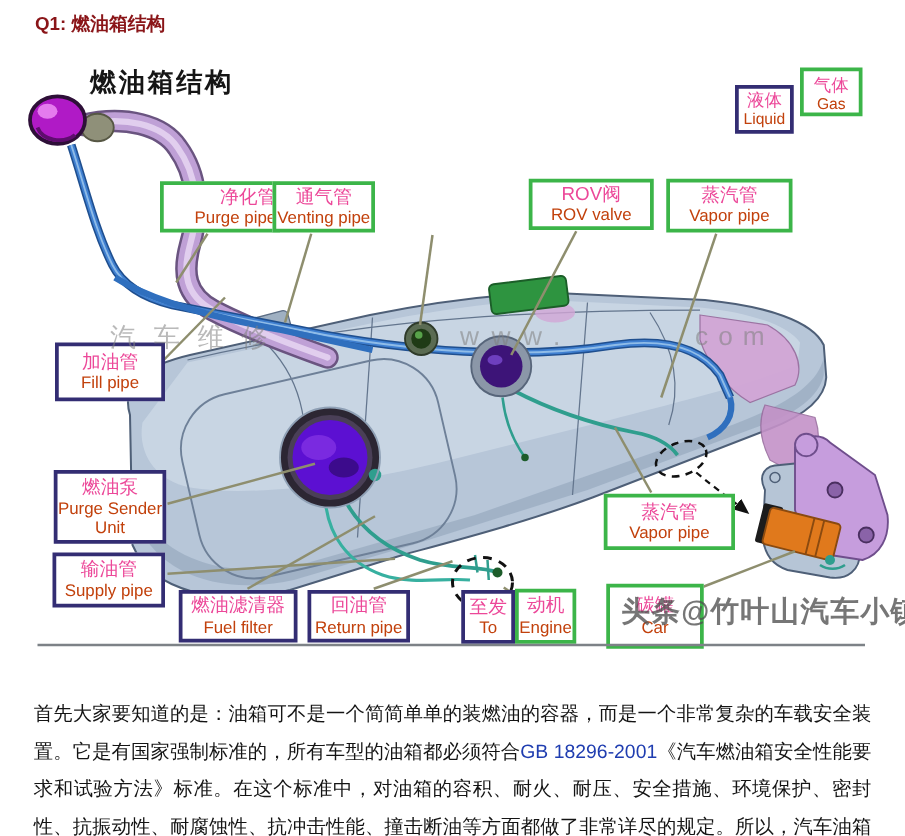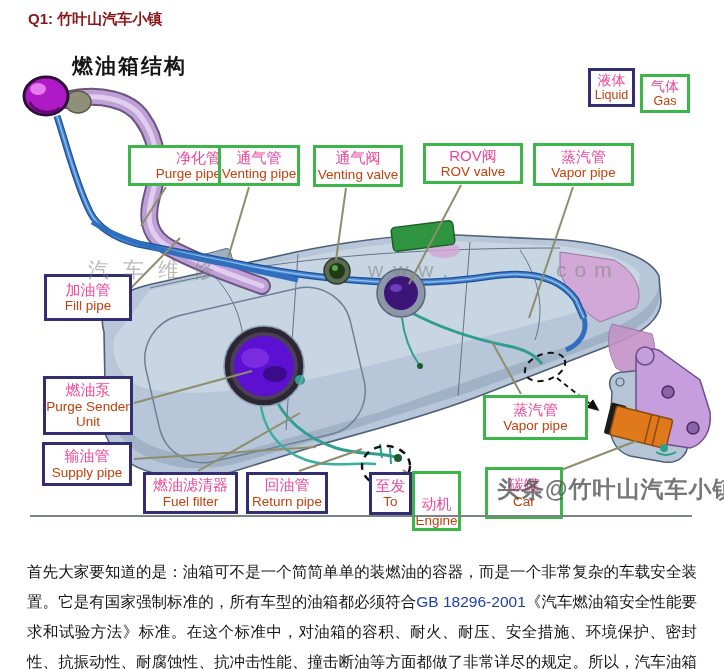--- a/index.html
+++ b/index.html
@@ -24,21 +24,21 @@
   .divider{position:absolute;left:30px;top:515px;width:662px;height:2px;background:#7d8287;z-index:2;}
   .paragraph{position:absolute;left:27px;top:541px;width:670px;font-size:15.5px;line-height:30px;
              color:#141414;text-align:justify;z-index:2;}
   .std{color:#1f3db0;}
 </style>
 </head>
 <body>
 
 <div class="canvas">
 
-  <div class="q-title">Q1: 竹叶山汽车小镇</div>
+  <div class="q-title">Q1: 燃油箱结构</div>
   <div class="fig-heading">燃油箱结构</div>
 
   <svg class="art" width="724" height="669" viewBox="0 0 724 669">
     <defs>
       <marker id="arrow" markerWidth="8" markerHeight="8" refX="6" refY="3" orient="auto">
         <path d="M0,0 L7,3 L0,6 Z" fill="#111"></path>
       </marker>
     </defs>
 
     <g>
@@ -150,37 +150,33 @@
       <path d="M413,477 L403,470"></path>
       <path d="M521,394 L492,342"></path>
       <path d="M561,470 L636,441"></path>
     </g>
   </svg>
 
   <div class="callout legend liquid" style="left:588px;top:68px;width:47px;height:39px;">
     <div class="zh">液体</div>
     <div class="en">Liquid</div>
   </div>
-  <div class="callout legend gas" style="left:640px;top:74px;width:50px;height:39px;">
+  <div class="callout legend gas" style="left:640px;top:54px;width:50px;height:39px;justify-content:flex-end;">
     <div class="zh">气体</div>
     <div class="en">Gas</div>
   </div>
 
   <div class="callout gas" style="left:128px;top:145px;width:96px;height:41px;align-items:flex-end;">
     <div class="zh">净化管</div>
     <div class="en">Purge pipe</div>
   </div>
   <div class="callout gas" style="left:218px;top:145px;width:82px;height:41px;">
     <div class="zh">通气管</div>
     <div class="en">Venting pipe</div>
   </div>
-  <div class="callout gas" style="left:313px;top:145px;width:90px;height:42px;">
-    <div class="zh">通气阀</div>
-    <div class="en">Venting valve</div>
-  </div>
   <div class="callout gas" style="left:423px;top:143px;width:100px;height:41px;">
     <div class="zh">ROV阀</div>
     <div class="en">ROV valve</div>
   </div>
   <div class="callout gas" style="left:533px;top:143px;width:101px;height:43px;">
     <div class="zh">蒸汽管</div>
     <div class="en">Vapor pipe</div>
   </div>
   <div class="callout liquid" style="left:44px;top:274px;width:88px;height:47px;">
     <div class="zh">加油管</div>
@@ -199,21 +195,21 @@
     <div class="en">Return pipe</div>
   </div>
   <div class="callout liquid" style="left:143px;top:472px;width:95px;height:42px;">
     <div class="zh">燃油滤清器</div>
     <div class="en">Fuel filter</div>
   </div>
   <div class="callout liquid" style="left:369px;top:472px;width:43px;height:43px;">
     <div class="zh">至发</div>
     <div class="en">To</div>
   </div>
-  <div class="callout gas" style="left:412px;top:471px;width:49px;height:60px;justify-content:flex-end;">
+  <div class="callout gas" style="left:412px;top:471px;width:49px;height:44px;">
     <div class="zh">动机</div>
     <div class="en">Engine</div>
   </div>
   <div class="callout gas" style="left:483px;top:395px;width:105px;height:45px;">
     <div class="zh">蒸汽管</div>
     <div class="en">Vapor pipe</div>
   </div>
   <div class="callout gas" style="left:485px;top:467px;width:78px;height:52px;">
     <div class="zh">碳罐</div>
     <div class="en">Car</div>

